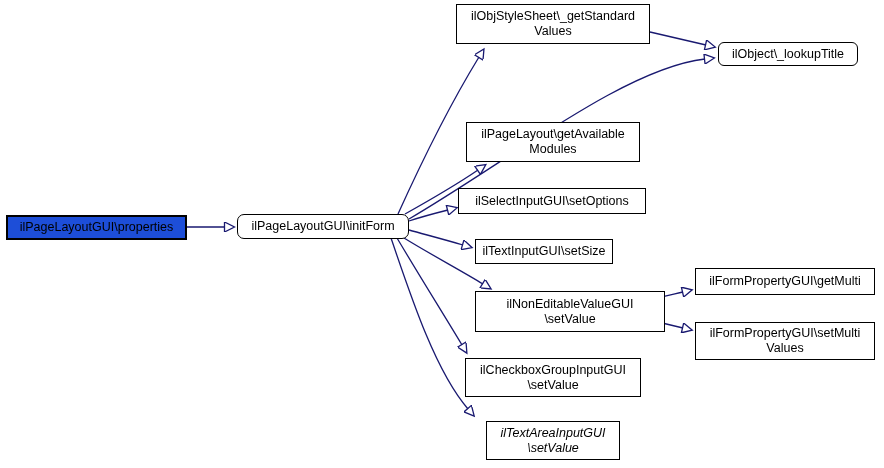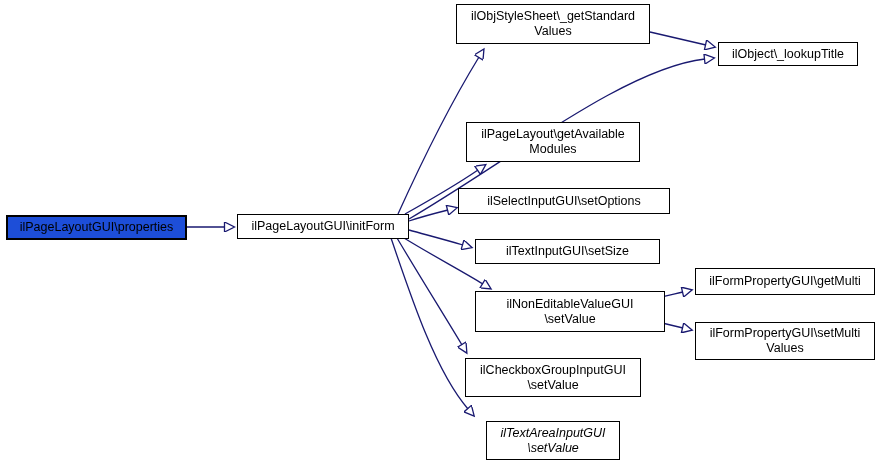--- a/index.html
+++ b/index.html
@@ -38,33 +38,33 @@
     <path d="M404,238 C430,254 460,270 483,284" marker-end="url(#arrow)"></path>
     <path d="M397,238 C422,280 444,315 462,345" marker-end="url(#arrow)"></path>
     <path d="M391,238 C412,300 436,372 468,409" marker-end="url(#arrow)"></path>
     <path d="M650,32 C668,36 688,41 706,45" marker-end="url(#arrow)"></path>
     <path d="M633,303 C650,300 666,296 683,292" marker-end="url(#arrow)"></path>
     <path d="M633,316 C650,320 666,324 683,328" marker-end="url(#arrow)"></path>
   </svg>
 
   <div class="node hl" style="left:6px;   top:215px; width:181px; height:25px;">ilPageLayoutGUI\properties</div>
 
-  <div class="node" style="left:237px; top:214px; width:172px; height:25px;">ilPageLayoutGUI\initForm</div>
+  <div class="node" style="left:237px; top:214px; width:172px; height:25px;border-radius:7px;">ilPageLayoutGUI\initForm</div>
 
   <div class="node" style="left:456px; top:4px;   width:194px; height:40px;">ilObjStyleSheet\_getStandard
 Values</div>
 
-  <div class="node" style="left:718px; top:42px;  width:140px; height:24px;">ilObject\_lookupTitle</div>
+  <div class="node" style="left:718px; top:42px;  width:140px; height:24px;border-radius:6px;">ilObject\_lookupTitle</div>
 
   <div class="node" style="left:466px; top:122px; width:174px; height:40px;">ilPageLayout\getAvailable
 Modules</div>
 
-  <div class="node" style="left:458px; top:188px; width:212px; height:26px;">ilSelectInputGUI\setOptions</div>
+  <div class="node" style="left:458px; top:188px; width:188px; height:26px;">ilSelectInputGUI\setOptions</div>
 
-  <div class="node" style="left:475px; top:239px; width:185px; height:25px;">ilTextInputGUI\setSize</div>
+  <div class="node" style="left:475px; top:239px; width:138px; height:25px;">ilTextInputGUI\setSize</div>
 
   <div class="node" style="left:475px; top:291px; width:190px; height:41px;">ilNonEditableValueGUI
 \setValue</div>
 
   <div class="node" style="left:695px; top:268px; width:180px; height:27px;">ilFormPropertyGUI\getMulti</div>
 
   <div class="node" style="left:695px; top:322px; width:180px; height:38px;">ilFormPropertyGUI\setMulti
 Values</div>
 
   <div class="node" style="left:465px; top:358px; width:176px; height:39px;">ilCheckboxGroupInputGUI

